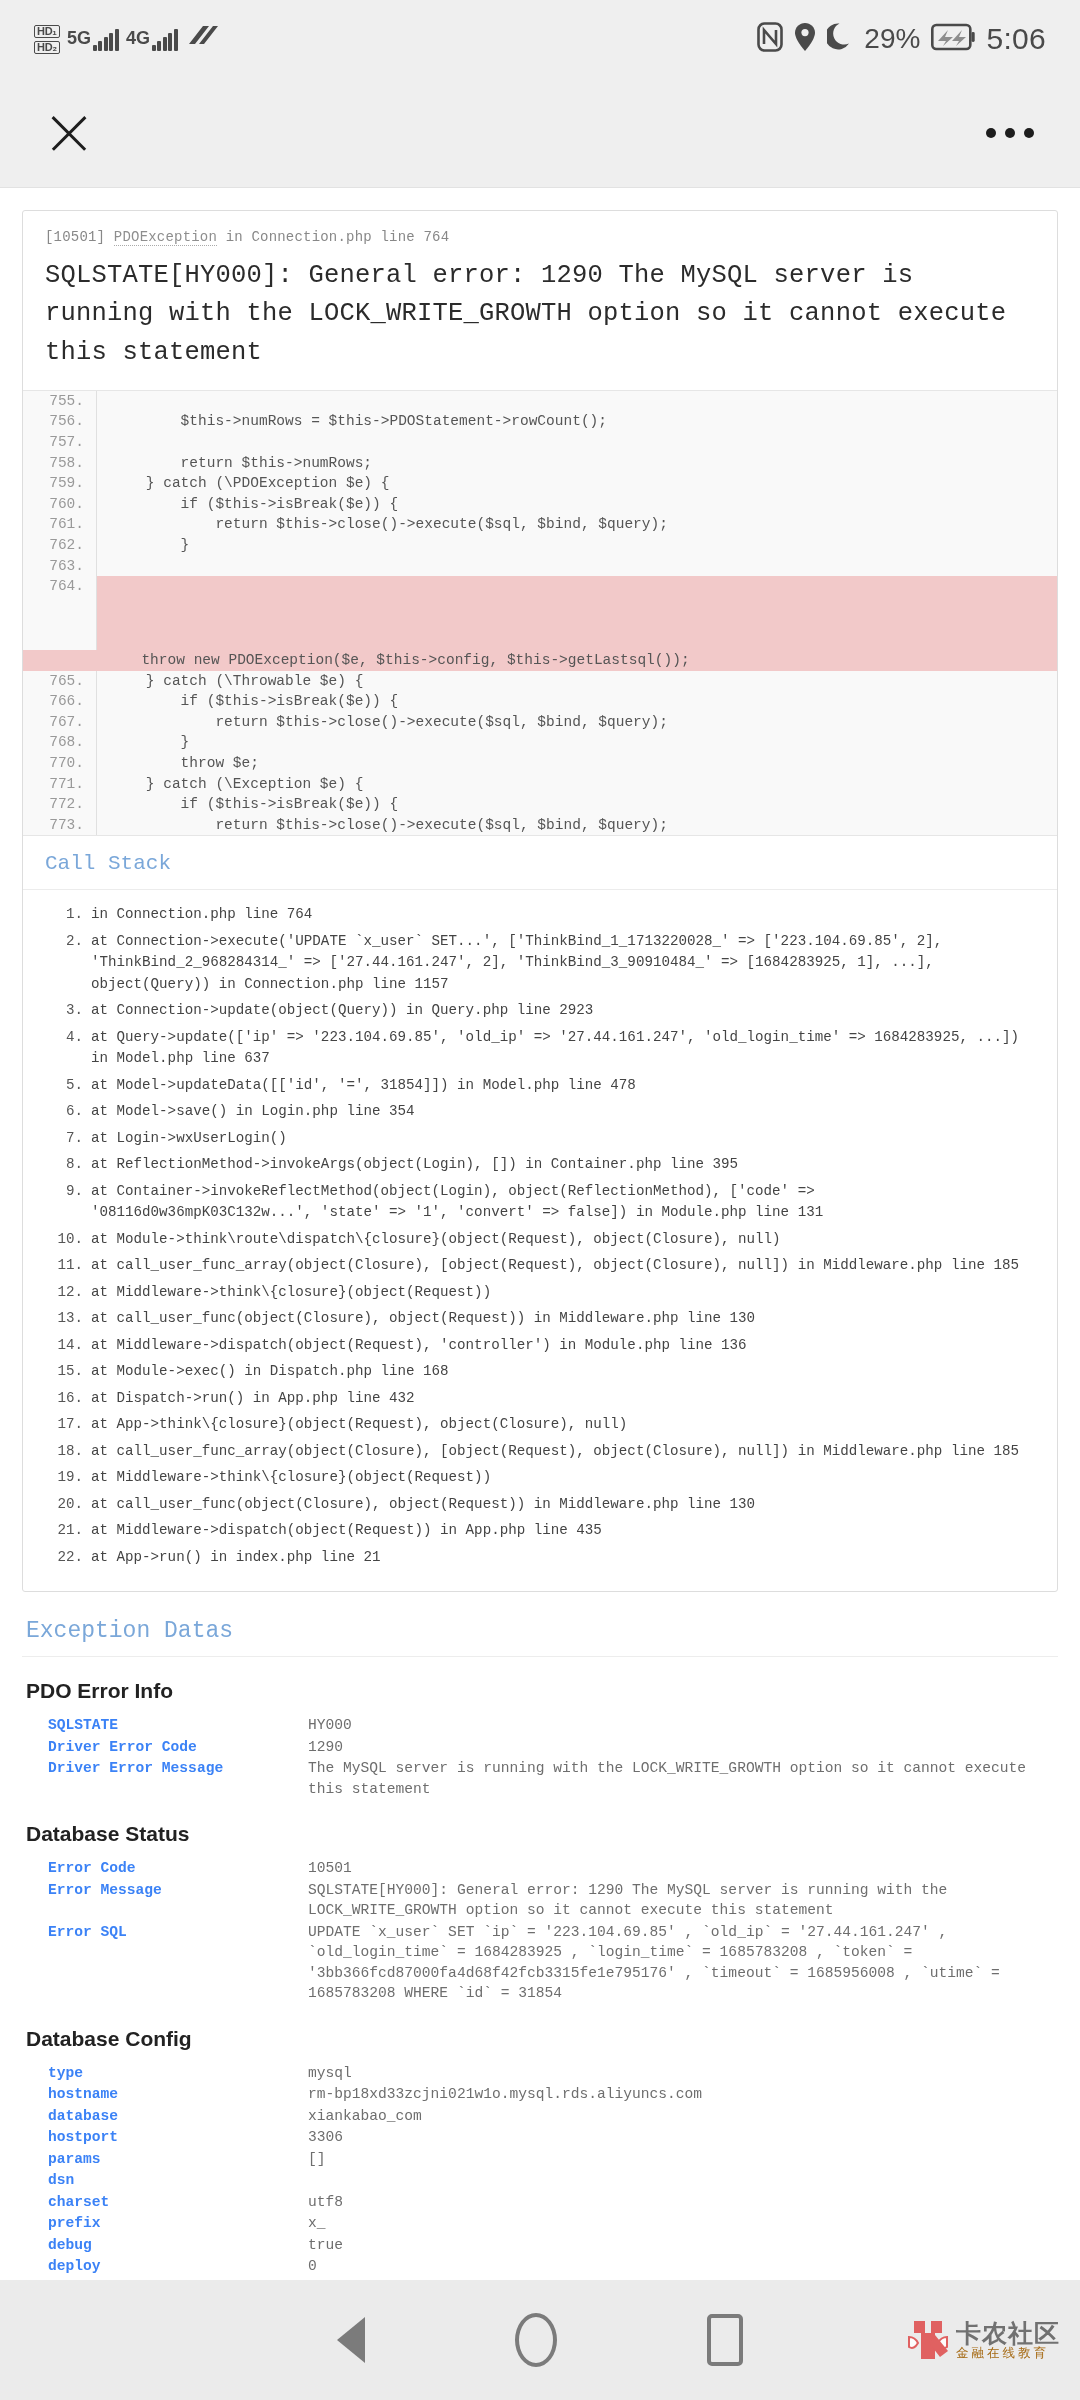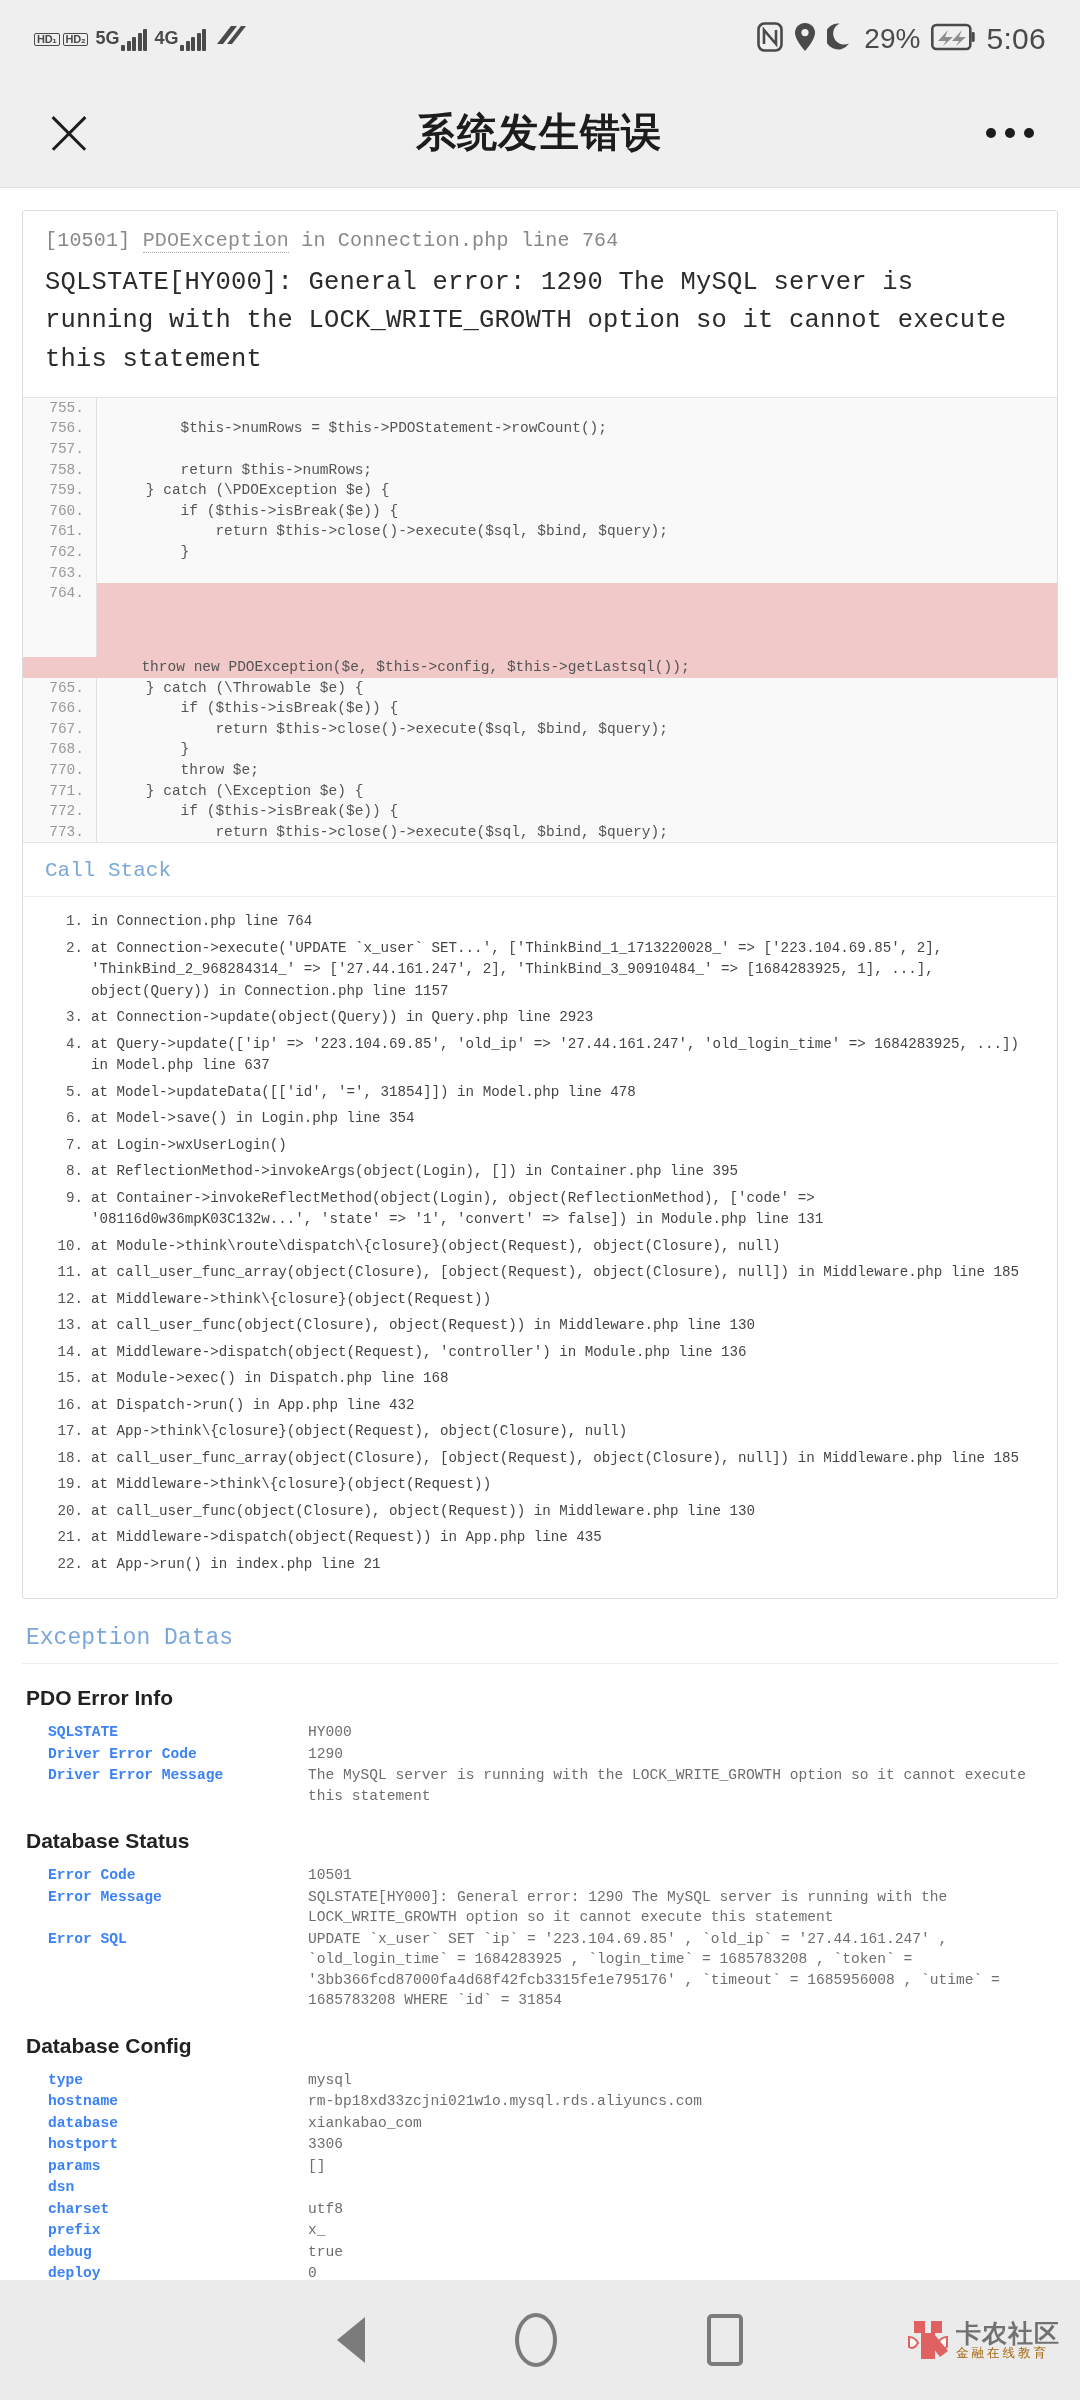--- a/index.html
+++ b/index.html
@@ -12,21 +12,21 @@
   #screen { width: 1080px; height: 2400px; position: relative; background: #fff; display: flex; flex-direction: column; }
 
   
   .statusbar {
     height: 78px; background: #efefef; flex: 0 0 78px;
     display: flex; align-items: center; justify-content: space-between;
     padding: 0 34px; color: #4a4a4a;
   }
   .sb-left { display: flex; align-items: center; gap: 7px; }
   .sb-right { display: flex; align-items: center; gap: 11px; }
-  .hd-stack { display: flex; flex-direction: row; gap: 3px; line-height: 1; }
+  .hd-stack { display: flex; flex-direction: column; gap: 3px; line-height: 1; }
   .hd-box {
     font-size: 11px; border: 1.6px solid #4a4a4a; border-radius: 2px;
     padding: 0 2px 0 2px; letter-spacing: -0.3px; font-weight: 700;
   }
   .net-grp { display: flex; align-items: flex-end; gap: 2px; }
   .net-label { font-size: 18px; font-weight: 700; align-self: flex-start; margin-bottom: 2px; }
   .bars { display: flex; align-items: flex-end; gap: 1.5px; height: 22px; }
   .bars i { width: 4px; background: #4a4a4a; display: block; border-radius: 1px; }
   .bars i:nth-child(1){height:6px} .bars i:nth-child(2){height:10px}
   .bars i:nth-child(3){height:14px} .bars i:nth-child(4){height:18px}
@@ -53,21 +53,21 @@
   .dots span { width: 10px; height: 10px; border-radius: 50%; background: #1d1d1d; display: block; }
 
   
   .content { flex: 1 1 auto; background: #fff; overflow: hidden; padding: 22px 22px 0 22px; }
 
   .panel {
     border: 1px solid #ddd; border-radius: 3px; background: #fff;
     font-family: "Liberation Mono", monospace;
   }
   .exc-head {
-    padding: 18px 22px 8px 22px; font-size: 20px; color: #888; letter-spacing: 0.2px;
+    padding: 18px 22px 8px 22px; font-size: 14px; color: #888; letter-spacing: 0.2px;
   }
   .exc-head .cls { color: #8e8e8e; border-bottom: 1px dotted #aaa; }
   .exc-msg {
     padding: 4px 22px 18px 22px; font-size: 25.5px; color: #2b2b2b;
     line-height: 1.5; letter-spacing: 0.2px;
   }
 
   
   .code {
     background: #f9f9f9; border-top: 1px solid #e6e6e6; border-bottom: 1px solid #e6e6e6;
@@ -195,21 +195,20 @@
             <path d="M7 18 L17 7 L14 14 L22 14 L12 23 L15 18 Z" fill="#8d8d8d"></path>
             <path d="M21 18 L31 7 L28 14 L35 14 L25 23 L28 18 Z" fill="#8d8d8d"></path>
           </svg>
       </span>
       <span class="sb-time">5:06</span>
     </div>
   </div>
 
   <div class="titlebar">
     <div class="close-x"></div>
-    <div class="page-title">系统发生错误</div>
     <div class="dots">
         <span></span>
         <span></span>
         <span></span>
       </div>
   </div>
 
   <div class="content">
 
     <div class="panel">

